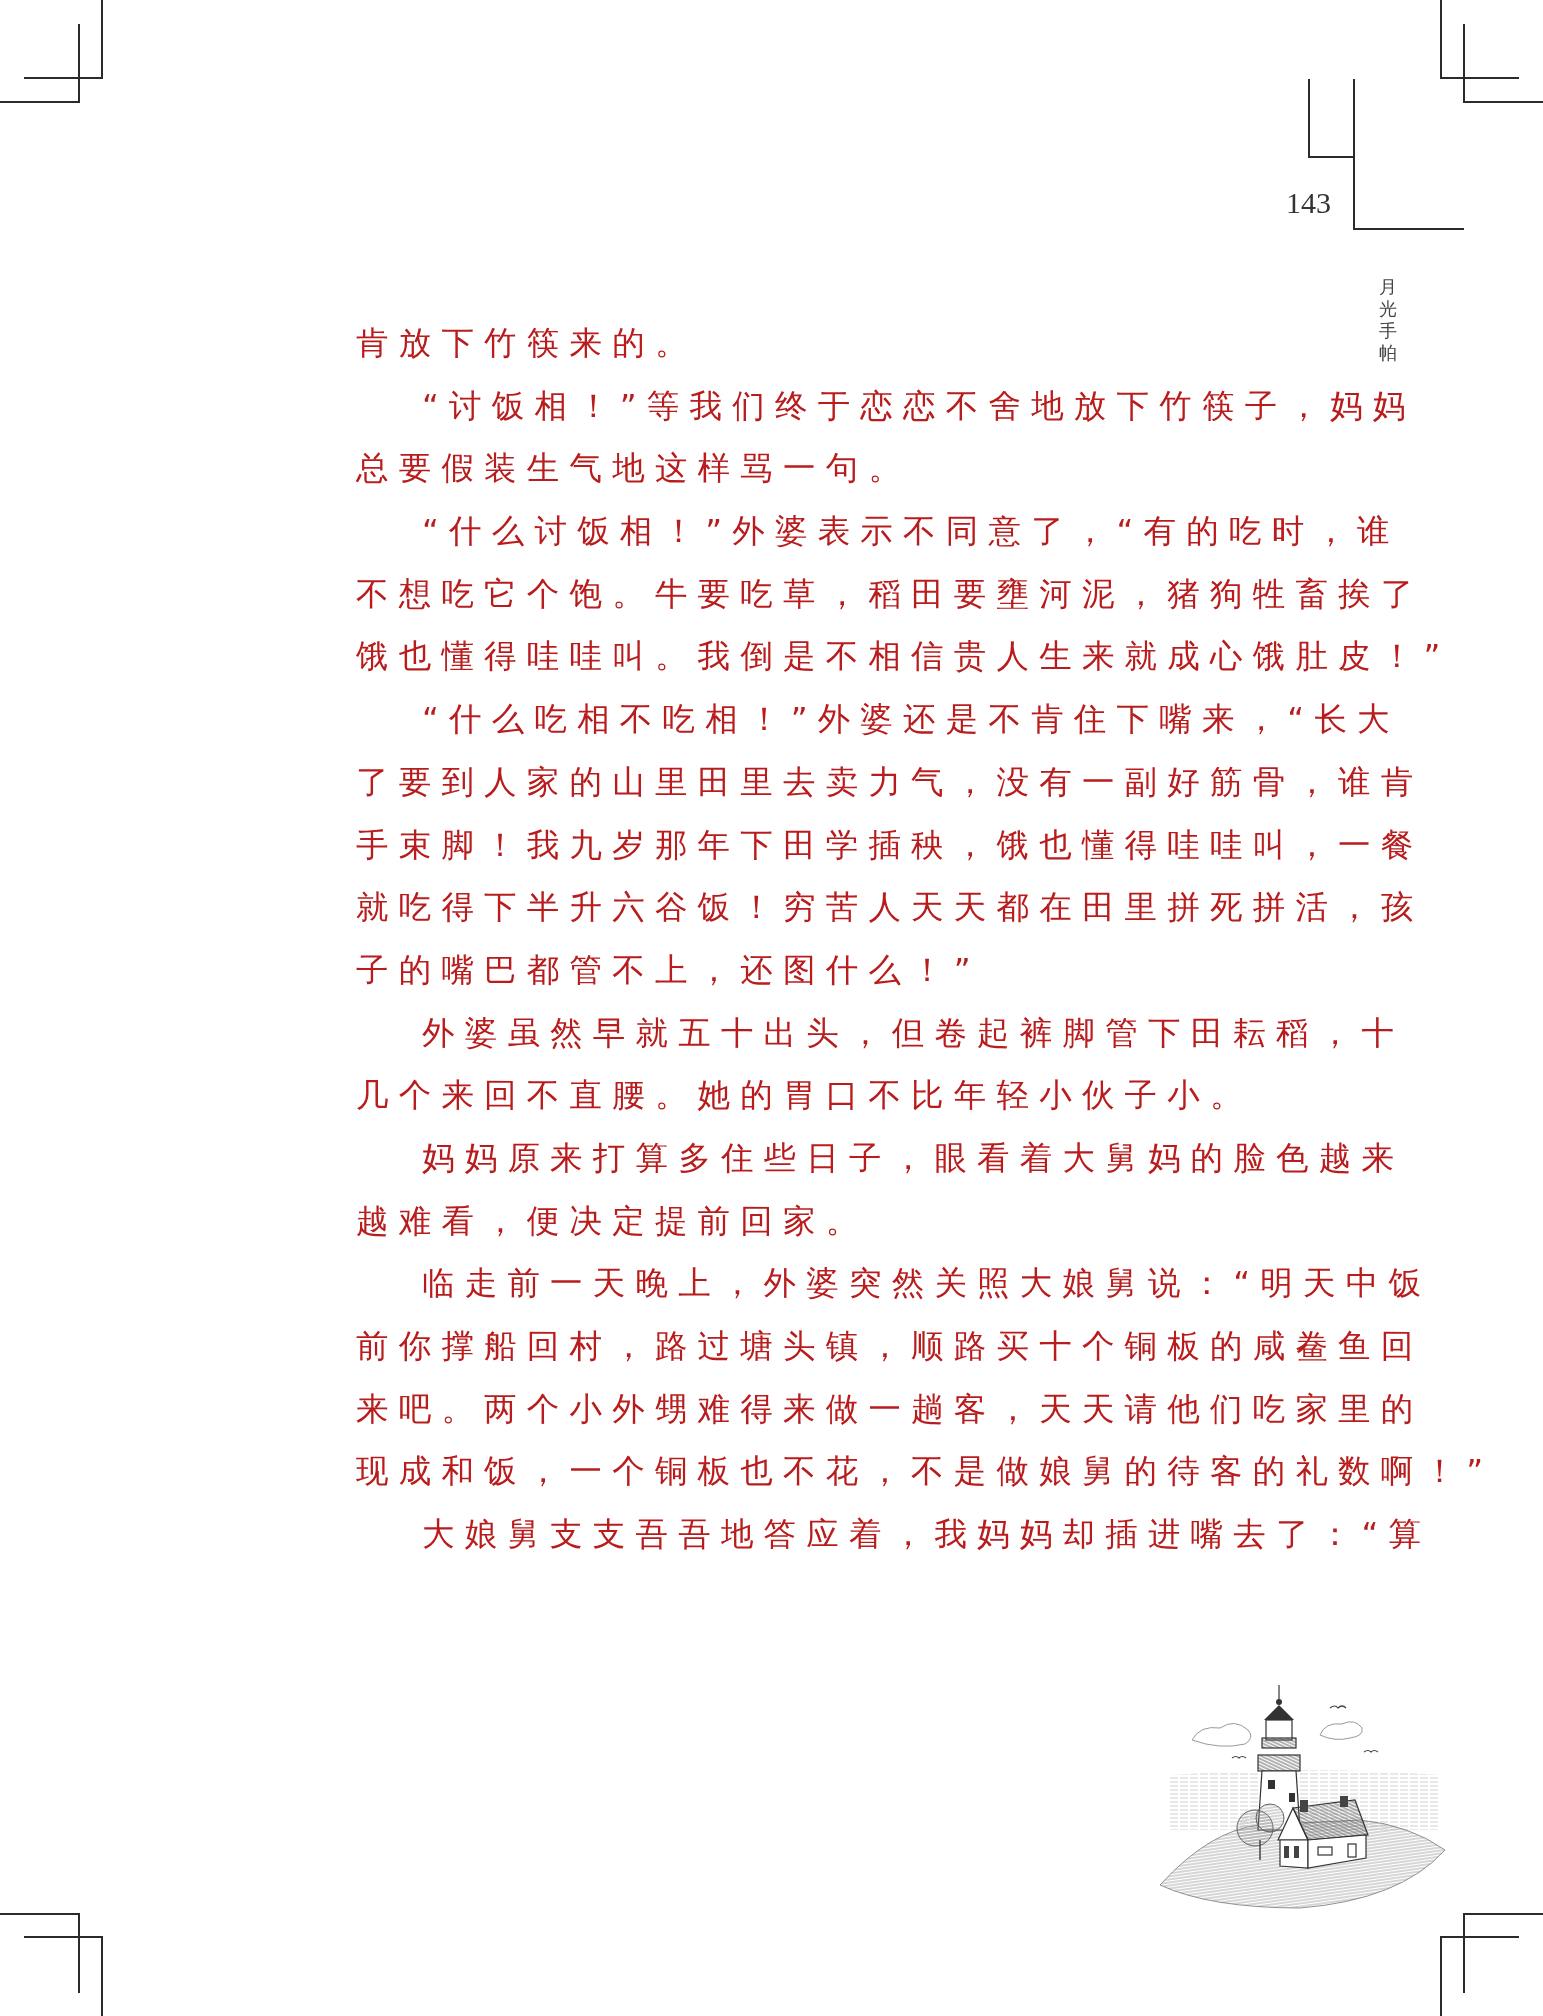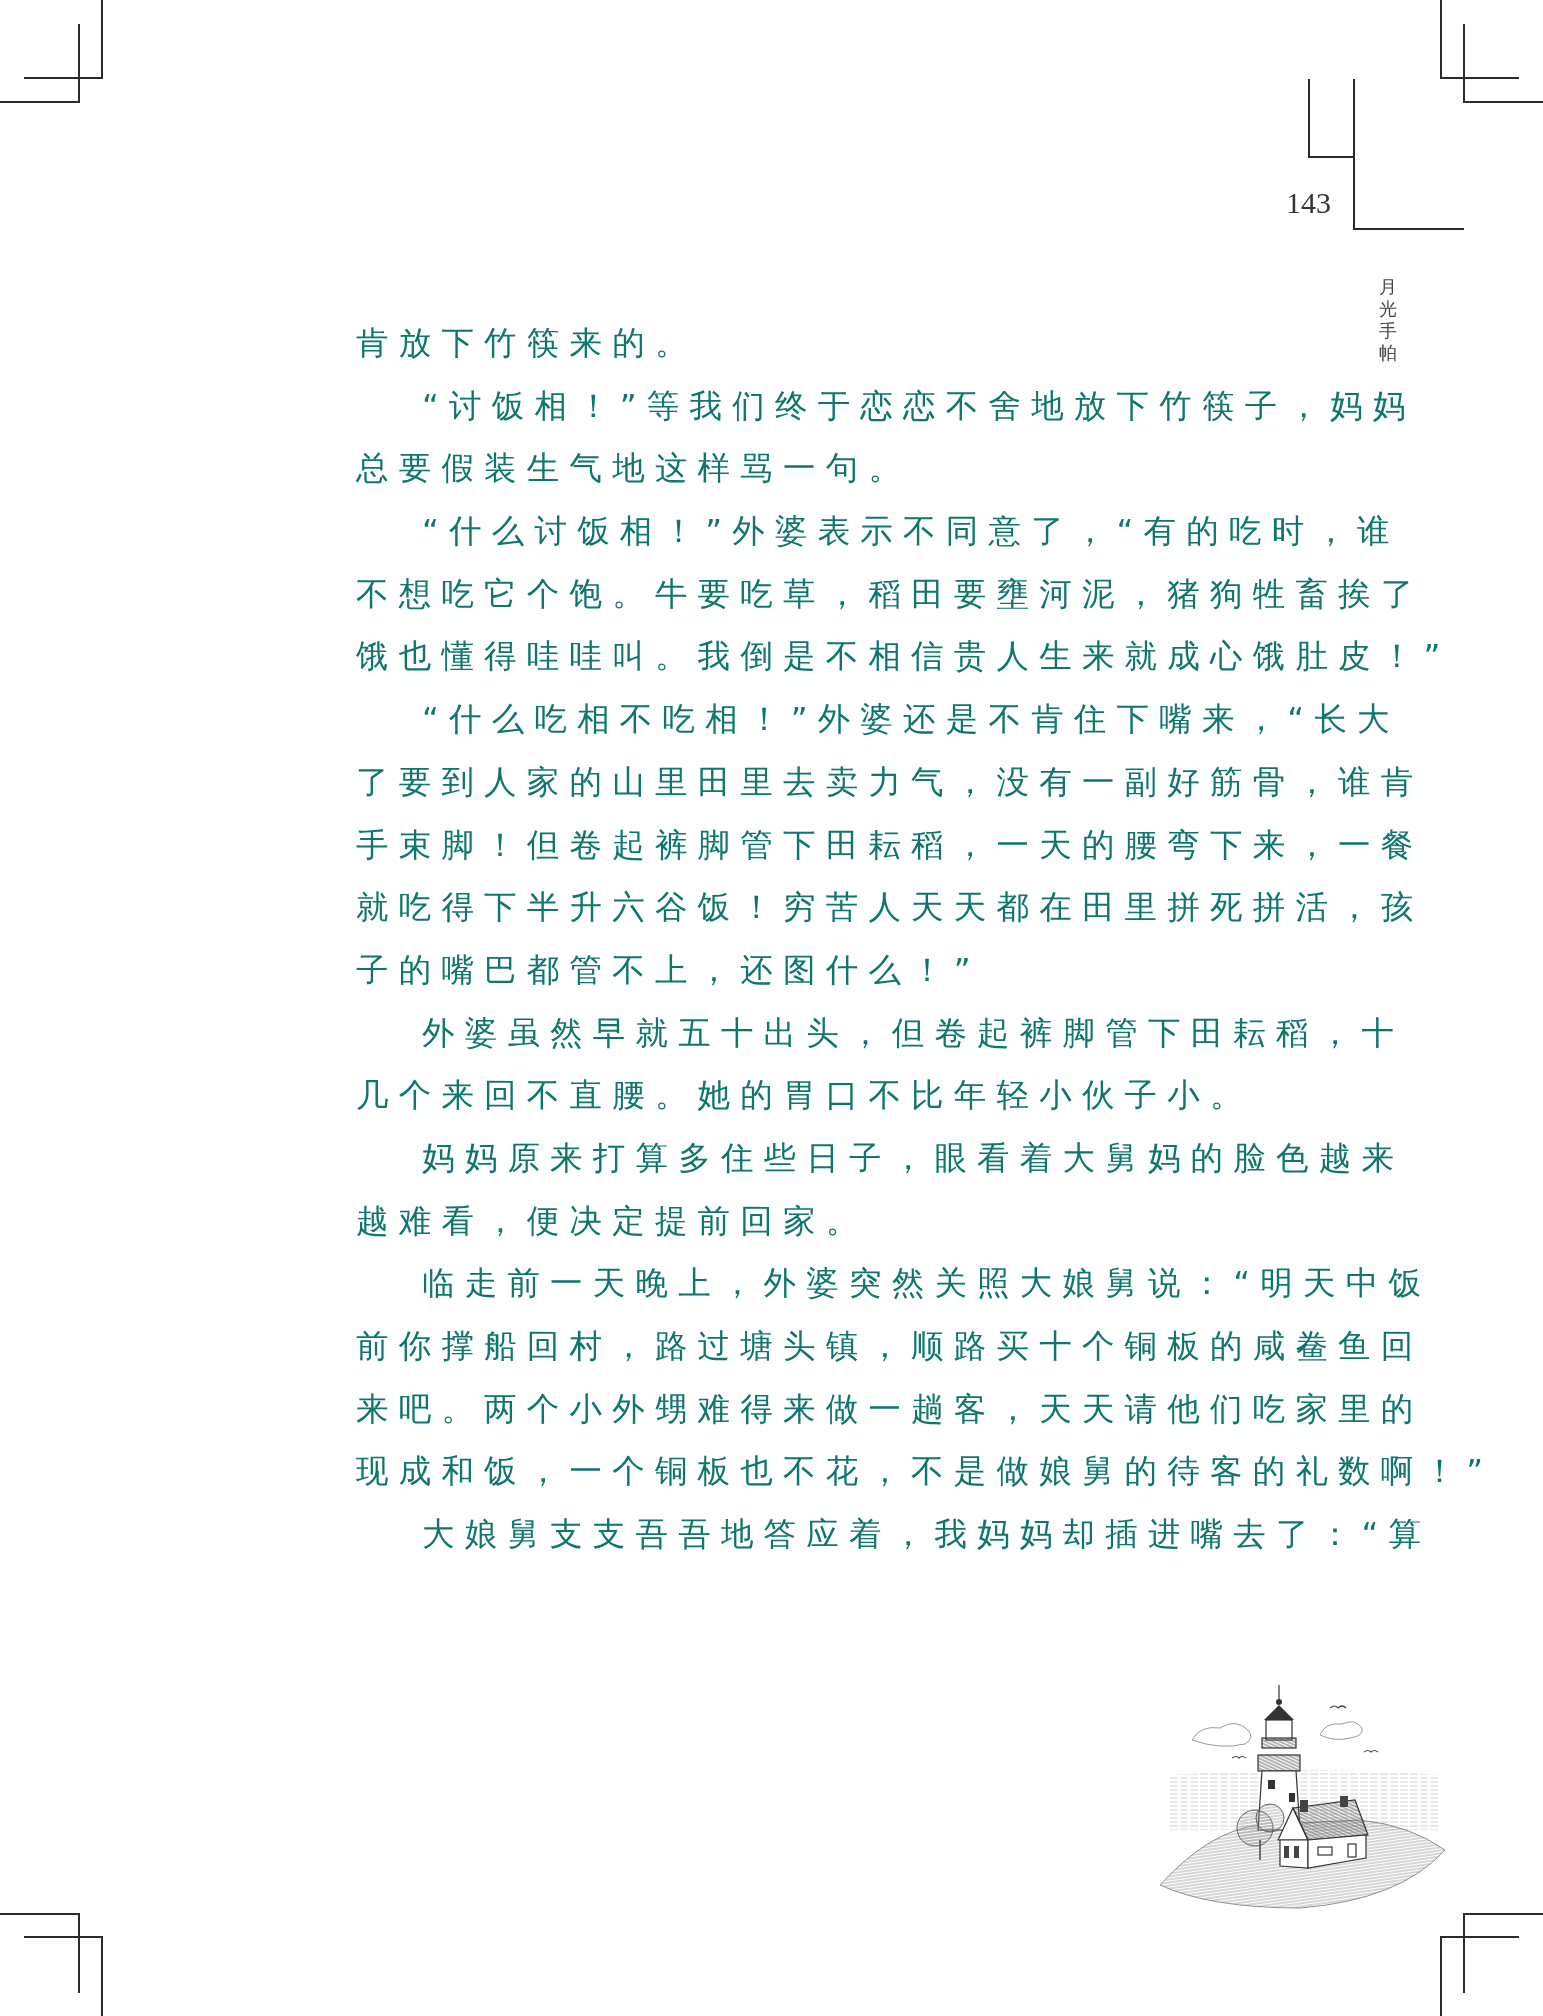--- a/index.html
+++ b/index.html
@@ -45,21 +45,21 @@
       left: 356px;
       top: 312px;
       width: 860px;
     }
     .line {
       height: 62.7px;
       line-height: 62.7px;
       font-size: 32.5px;
       white-space: nowrap;
       letter-spacing: 10.2px;
-      color: #0f766e;
+      color: #b91c1c;
     }
     .line.indent { padding-left: 66px; }
     .illustration {
       position: absolute;
       left: 1150px;
       top: 1660px;
       width: 320px;
       height: 250px;
     }
   </style>
@@ -102,21 +102,21 @@
 
 <div class="body-text">
   <div class="line">肯放下竹筷来的。</div>
   <div class="line indent">“讨饭相！”等我们终于恋恋不舍地放下竹筷子，妈妈</div>
   <div class="line">总要假装生气地这样骂一句。</div>
   <div class="line indent">“什么讨饭相！”外婆表示不同意了，“有的吃时，谁</div>
   <div class="line">不想吃它个饱。牛要吃草，稻田要壅河泥，猪狗牲畜挨了</div>
   <div class="line">饿也懂得哇哇叫。我倒是不相信贵人生来就成心饿肚皮！”</div>
   <div class="line indent">“什么吃相不吃相！”外婆还是不肯住下嘴来，“长大</div>
   <div class="line">了要到人家的山里田里去卖力气，没有一副好筋骨，谁肯</div>
-  <div class="line">手束脚！但卷起裤脚管下田耘稻，一天的腰弯下来，一餐</div>
+  <div class="line">手束脚！我九岁那年下田学插秧，饿也懂得哇哇叫，一餐</div>
   <div class="line">就吃得下半升六谷饭！穷苦人天天都在田里拼死拼活，孩</div>
   <div class="line">子的嘴巴都管不上，还图什么！”</div>
   <div class="line indent">外婆虽然早就五十出头，但卷起裤脚管下田耘稻，十</div>
   <div class="line">几个来回不直腰。她的胃口不比年轻小伙子小。</div>
   <div class="line indent">妈妈原来打算多住些日子，眼看着大舅妈的脸色越来</div>
   <div class="line">越难看，便决定提前回家。</div>
   <div class="line indent">临走前一天晚上，外婆突然关照大娘舅说：“明天中饭</div>
   <div class="line">前你撑船回村，路过塘头镇，顺路买十个铜板的咸鲞鱼回</div>
   <div class="line">来吧。两个小外甥难得来做一趟客，天天请他们吃家里的</div>
   <div class="line">现成和饭，一个铜板也不花，不是做娘舅的待客的礼数啊！”</div>

